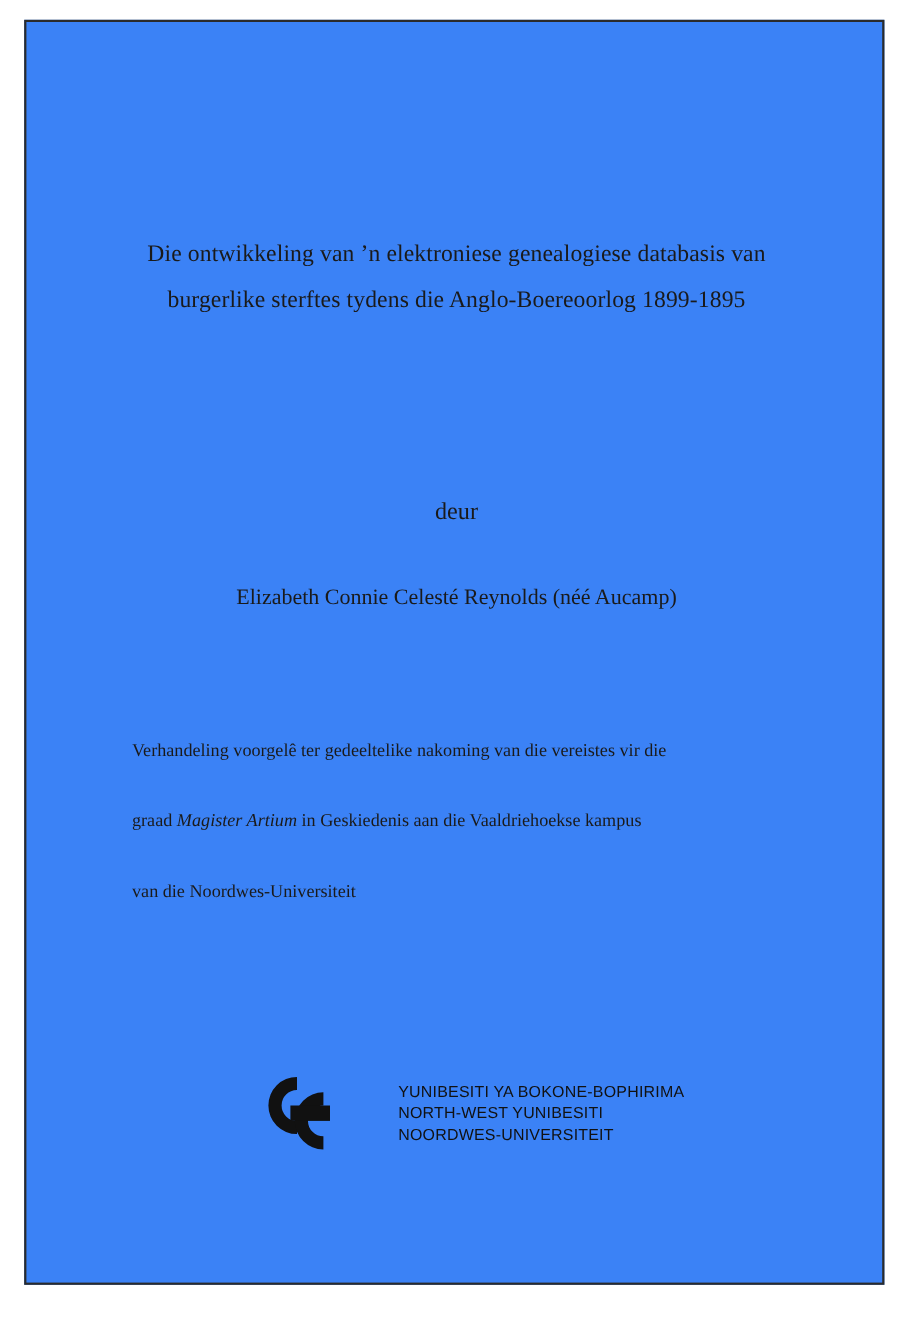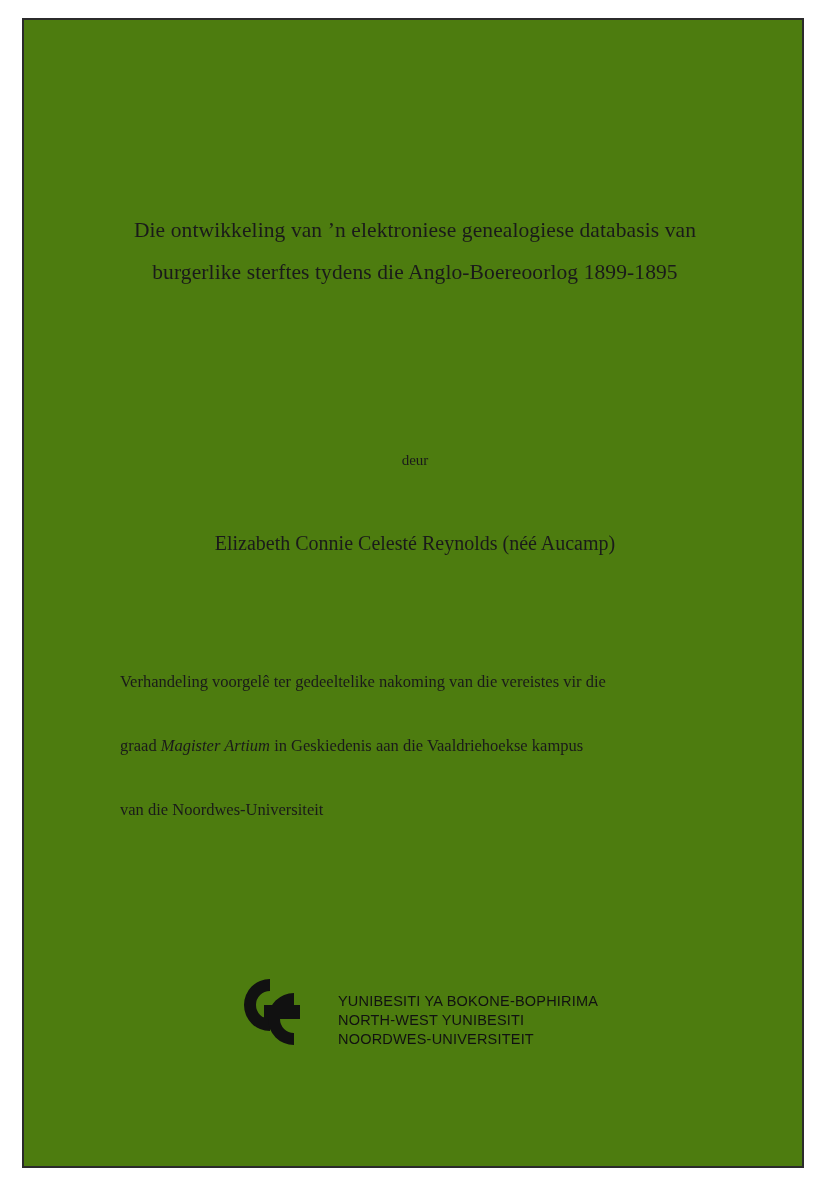--- a/index.html
+++ b/index.html
@@ -15,21 +15,21 @@
     position: relative;
   }
   .page {
     position: absolute;
     left: 22px;
     top: 18px;
     width: 782px;
     height: 1150px;
     border: 2px solid #2b2b2b;
     box-sizing: border-box;
-    background: #4d7c0f;
+    background: #3b82f6;
     overflow: hidden;
   }
   .inner {
     position: absolute;
     left: 80px;
     top: 0;
     width: 622px;
     height: 100%;
   }
   .title-block {
@@ -44,21 +44,21 @@
   }
   .title-line {
     display: block;
   }
   .deur {
     position: absolute;
     top: 432px;
     left: 0;
     width: 622px;
     text-align: center;
-    font-size: 15px;
+    font-size: 22px;
   }
   .author {
     position: absolute;
     top: 512px;
     left: 0;
     width: 622px;
     text-align: center;
     font-size: 20px;
   }
   .statement {
@@ -101,22 +101,22 @@
     border-top: 1.5px solid #1a1a1a;
     transform: rotate(28deg);
     transform-origin: left top;
   }
   .logo-wrap {
     position: absolute;
     top: 955px;
     left: 130px;
     width: 460px;
     display: flex;
-    align-items: flex-end;
-    gap: 0;
+    align-items: center;
+    gap: 24px;
   }
   .logo-mark {
     width: 104px;
     height: 74px;
     position: relative;
     flex: 0 0 auto;
   }
   .logo-mark svg {
     display: block;
   }

